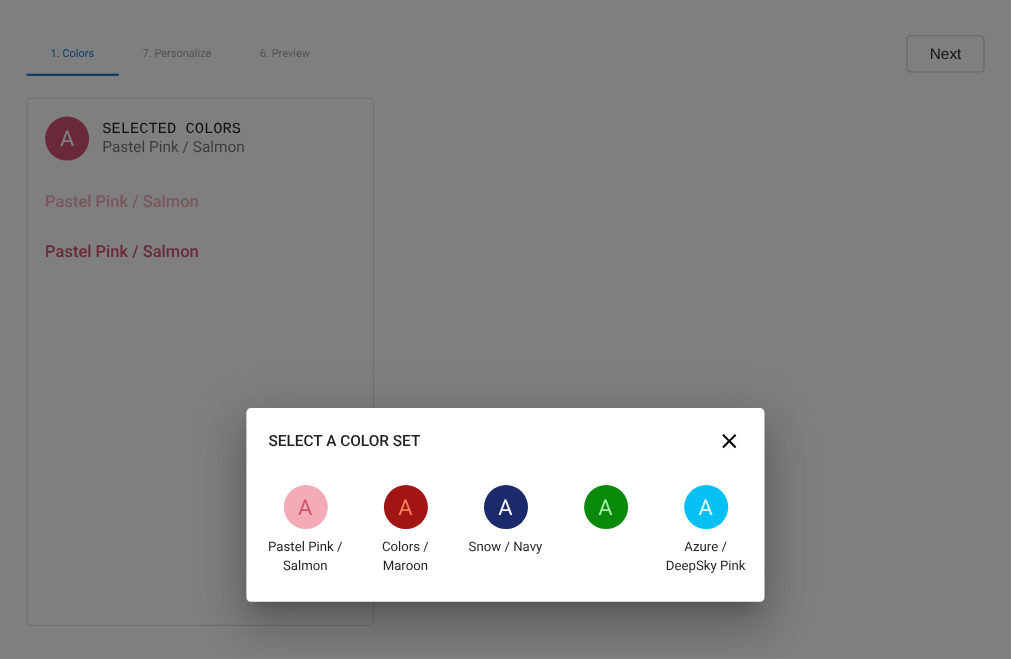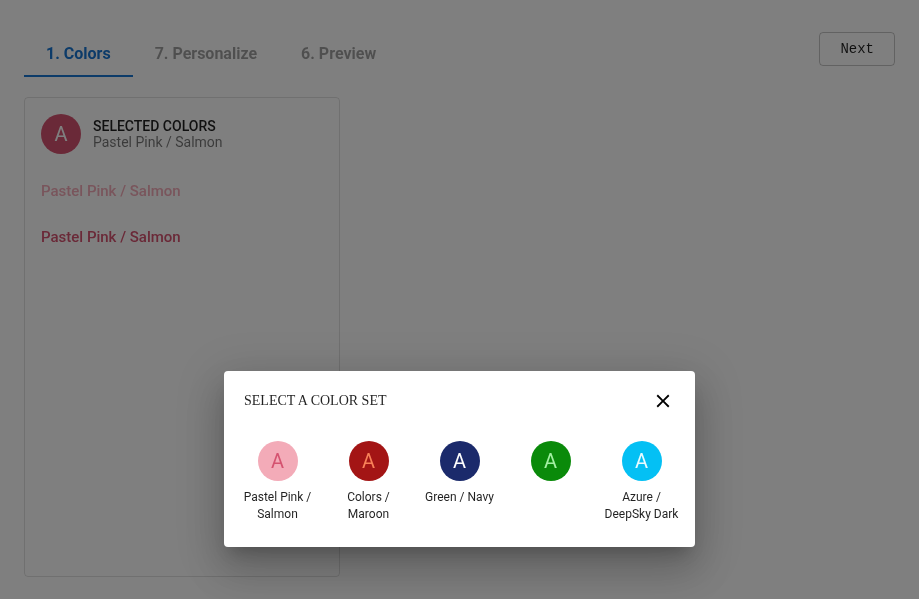--- a/index.html
+++ b/index.html
@@ -21,40 +21,40 @@
       justify-content: space-between;
       align-items: flex-start;
       padding: 32px 24px 0 24px;
     }
     .tabs {
       display: flex;
       gap: 0;
     }
     .tab {
       padding: 12px 22px;
-      font-size: 16px;
-      font-weight: 700;
+      font-size: 10px;
+      font-weight: 400;
       color: rgba(0,0,0,0.38);
       cursor: pointer;
       border-bottom: 2px solid transparent;
     }
     .tab.active {
       color: #1976d2;
       border-bottom: 2px solid #1976d2;
     }
     .next-btn {
       border: 1px solid rgba(0,0,0,0.23);
       background: transparent;
       padding: 8px 20px;
       font-size: 14px;
       font-weight: 500;
       color: rgba(0,0,0,0.87);
       border-radius: 4px;
       cursor: pointer;
-      font-family: Liberation Mono, monospace;
+      font-family: Liberation Sans, sans-serif;
     }
     .card {
       margin: 20px 24px 0 24px;
       width: 316px;
       border: 1px solid rgba(0,0,0,0.12);
       border-radius: 4px;
       padding: 16px;
       min-height: 480px;
     }
     .selected-header {
@@ -70,20 +70,21 @@
       display: flex;
       align-items: center;
       justify-content: center;
       font-size: 20px;
       color: #fff;
     }
     .selected-title {
       font-size: 14px;
       font-weight: 500;
       color: rgba(0,0,0,0.87);
+      font-family: Liberation Mono, monospace;
     }
     .selected-sub {
       font-size: 14px;
       color: rgba(0,0,0,0.54);
     }
     .color-line {
       font-size: 15px;
       font-weight: 500;
       margin: 28px 0;
     }
@@ -112,21 +113,20 @@
     .dialog-head {
       display: flex;
       justify-content: space-between;
       align-items: center;
       padding: 18px 20px 8px 20px;
     }
     .dialog-title {
       font-size: 14px;
       font-weight: 500;
       color: rgba(0,0,0,0.87);
-      font-family: Liberation Serif, serif;
     }
     .close-icn {
       width: 24px;
       height: 24px;
       cursor: pointer;
       display: flex;
       align-items: center;
       justify-content: center;
     }
     .swatch-row {
@@ -207,28 +207,28 @@
       <div class="swatch-item">
         <div class="swatch-circle" style="background:#a31515;color:#f88158">
             <span>A</span>
           </div>
         <div class="swatch-label">Colors / Maroon</div>
       </div>
       <div class="swatch-item">
         <div class="swatch-circle" style="background:#1b2a6b;color:#fefefe">
             <span>A</span>
           </div>
-        <div class="swatch-label">Green / Navy</div>
+        <div class="swatch-label">Snow / Navy</div>
       </div>
       <div class="swatch-item">
         <div class="swatch-circle" style="background:#0a8a0a;color:#a3f0a3">
             <span>A</span>
           </div>
       </div>
       <div class="swatch-item">
         <div class="swatch-circle" style="background:#04c0f4;color:#e9fbff">
             <span>A</span>
           </div>
-        <div class="swatch-label">Azure / DeepSky Dark</div>
+        <div class="swatch-label">Azure / DeepSky Pink</div>
       </div>
     </div>
   </div>
 </div>
 
 </body></html>

